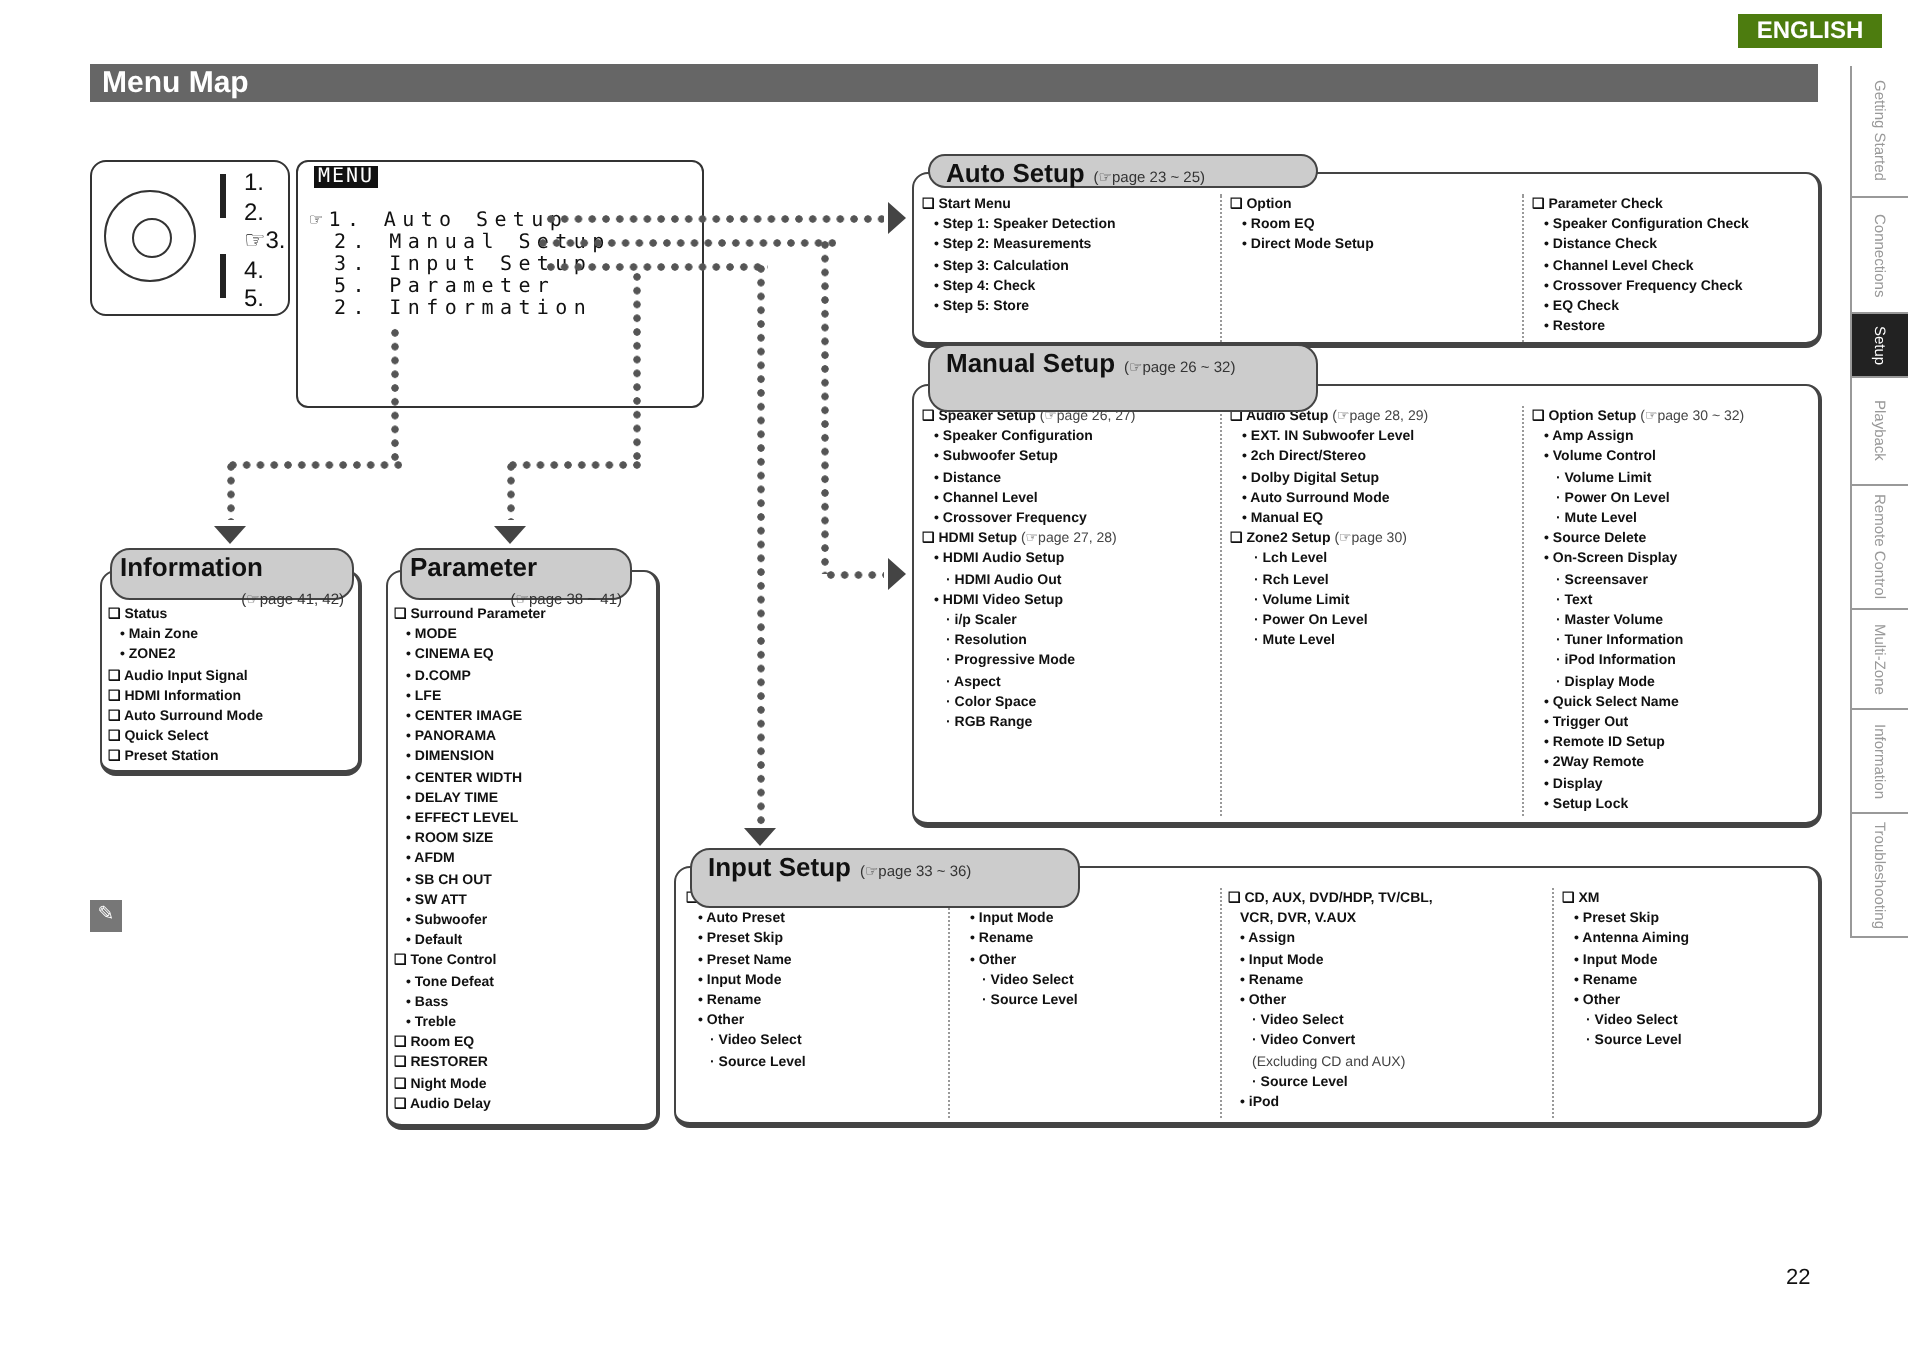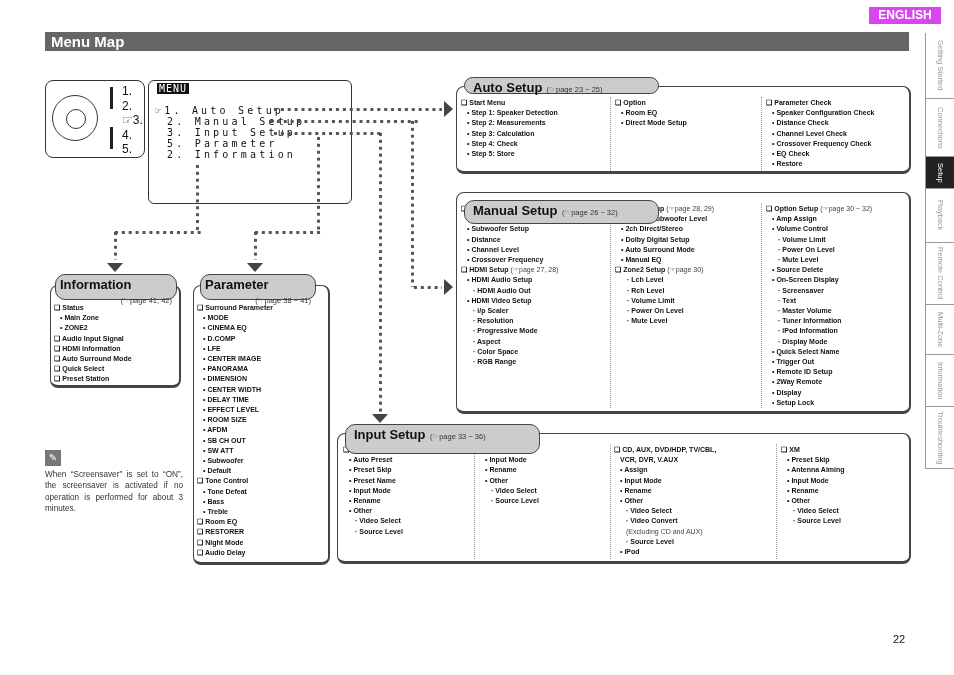--- a/index.html
+++ b/index.html
@@ -1,19 +1,19 @@
 <!DOCTYPE html>
 <html><head>
 <meta charset="utf-8">
 <style>
   * { box-sizing: border-box; margin: 0; padding: 0; }
   body { width: 954px; height: 675px; background: #fff; position: relative; overflow: hidden;
          font-family: "Liberation Sans", sans-serif; color: #111; }
   .abs { position: absolute; }
-  .lang-badge { left: 869px; top: 7px; width: 72px; height: 17px; background: #d946ef; color: #fff;
+  .lang-badge { left: 869px; top: 7px; width: 72px; height: 17px; background: #4d7c0f; color: #fff;
                 font-weight: bold; font-size: 12px; text-align: center; line-height: 17px; }
   .title-bar { left: 45px; top: 32px; width: 864px; height: 19px; background: #666; }
   .title-bar span { color: #fff; font-weight: bold; font-size: 15px; line-height: 19px; padding-left: 6px; }
   .side-tabs { left: 925px; top: 33px; width: 29px; }
   .side-tab { width: 29px; border-left: 1px solid #999; border-bottom: 1px solid #999;
               display: flex; align-items: center; justify-content: center; }
   .side-tab span { writing-mode: vertical-rl; font-size: 7.5px; color: #999; white-space: nowrap; }
   .side-tab.active { background: #222; }
   .side-tab.active span { color: #fff; }
   .page-num { left: 893px; top: 633px; font-size: 11px; }
@@ -205,21 +205,21 @@
       <div class="d"><span>· iPod Information</span></div>
       <div class="d"><span>· Display Mode</span></div>
       <div class="b"><span>• Quick Select Name</span></div>
       <div class="b"><span>• Trigger Out</span></div>
       <div class="b"><span>• Remote ID Setup</span></div>
       <div class="b"><span>• 2Way Remote</span></div>
       <div class="b"><span>• Display</span></div>
       <div class="b"><span>• Setup Lock</span></div>
     </div>
 </div>
-<div class="tab" style="left:464px;top:200px;height:24px;width:195px"><b>Manual Setup</b> <small>(☞page 26 ~ 32)</small></div>
+<div class="tab" style="left:464px;top:172px;height:34px;width:195px"><b>Manual Setup</b> <small>(☞page 26 ~ 32)</small></div>
 
 <div class="abs panel" style="left:337px;top:433px;width:574px;height:131px">
   <div class="col" style="left:5px;top:11px">
       <div class="h"><span>❑ TUNER (FM/AM)</span></div>
       <div class="b"><span>• Auto Preset</span></div>
       <div class="b"><span>• Preset Skip</span></div>
       <div class="b"><span>• Preset Name</span></div>
       <div class="b"><span>• Input Mode</span></div>
       <div class="b"><span>• Rename</span></div>
       <div class="b"><span>• Other</span></div>
@@ -309,16 +309,15 @@
       <div class="h"><span>❑ Audio Delay</span></div>
     </div>
 </div>
 <div class="tab" style="left:200px;top:274px;width:116px;height:26px;padding:0 4px">
   <b>Parameter</b>
   <div style="text-align:right;line-height:9px"><small>(☞page 38 ~ 41)</small></div>
 </div>
 
 <div class="abs note-icon">✎</div>
 <div class="abs note">
-  <div>When “Screensaver” is set to “ON”, the screensaver is activated if no operation is performed for about 3 minutes.</div>
 </div>
 
 <div class="abs page-num">22</div>
 
 </body></html>

